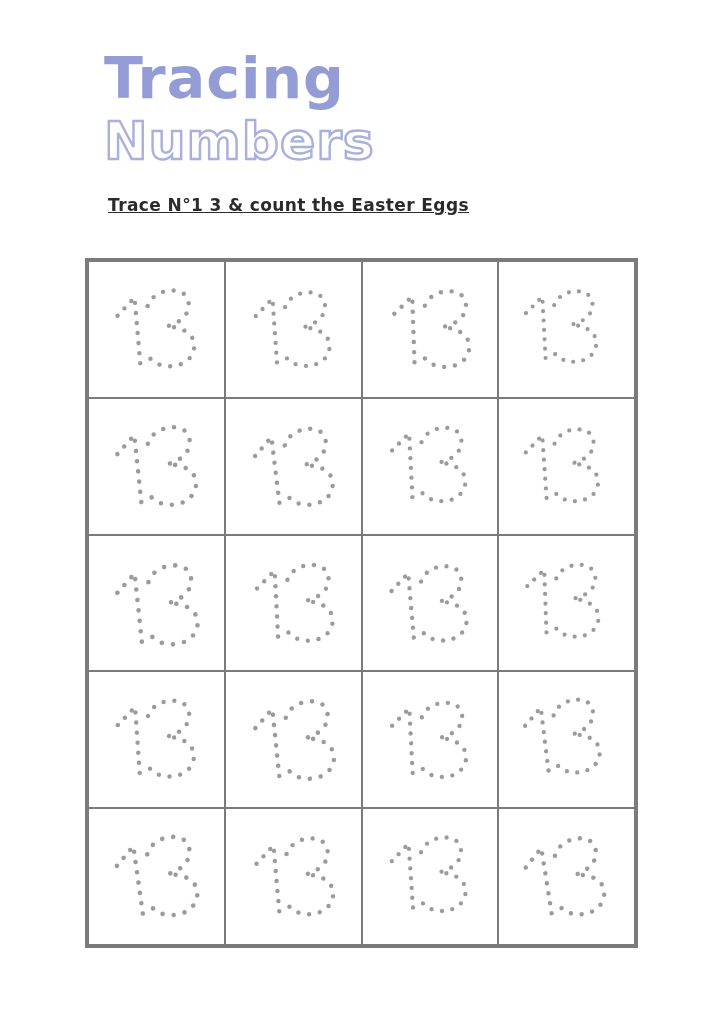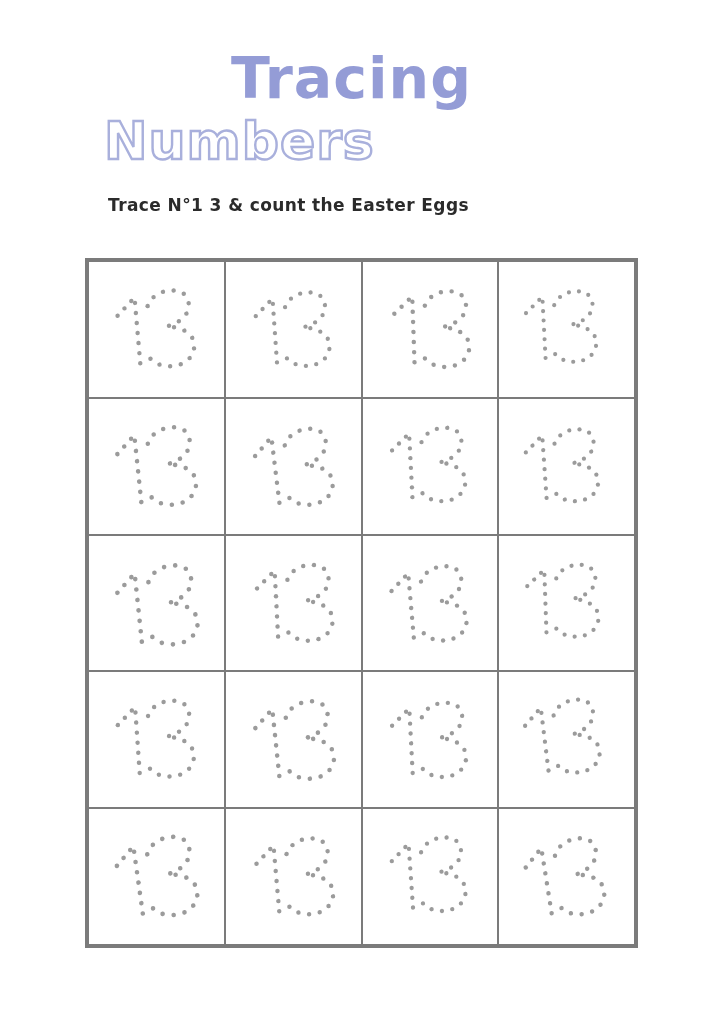--- a/index.html
+++ b/index.html
@@ -2,21 +2,21 @@
 <html style="--title-color: #949cd6; --subtitle-color: #2b2b2b; --border-color: #7b7b7b;"><head>
 <meta charset="utf-8">
 <style>
   html,body { margin:0; padding:0; }
   body {
     width:724px; height:1024px;
     background:#ffffff;
     font-family:"DejaVu Sans","Liberation Sans",sans-serif;
     overflow:hidden;
   }
-  .page { position:relative; width:724px; height:1003px; background:#fff;text-align:right; }
+  .page { position:relative; width:724px; height:1003px; background:#fff; }
 
   .header { position:absolute; left:104px; top:50px; }
 
   .title-line1 {
     margin:0;
     font-size:57px;
     font-weight:bold;
     letter-spacing:1px;
     line-height:1.0;
     color:var(--title-color,#949cd6);
@@ -27,20 +27,21 @@
     font-weight:bold;
     font-size:52px;
     letter-spacing:1px;
   }
   .subtitle {
     margin:18px 3px 0 4px;
     font-size:17px;
     font-weight:bold;
     letter-spacing:0.4px;
     color:var(--subtitle-color,#2b2b2b);
+    text-decoration:underline;
   }
 
   .grid {
     position:absolute;
     left:85px; top:258px;
     width:553px; height:690px;
     box-sizing:border-box;
     display:grid;
     border:3px solid var(--border-color,#7b7b7b);
     background:#fff;

